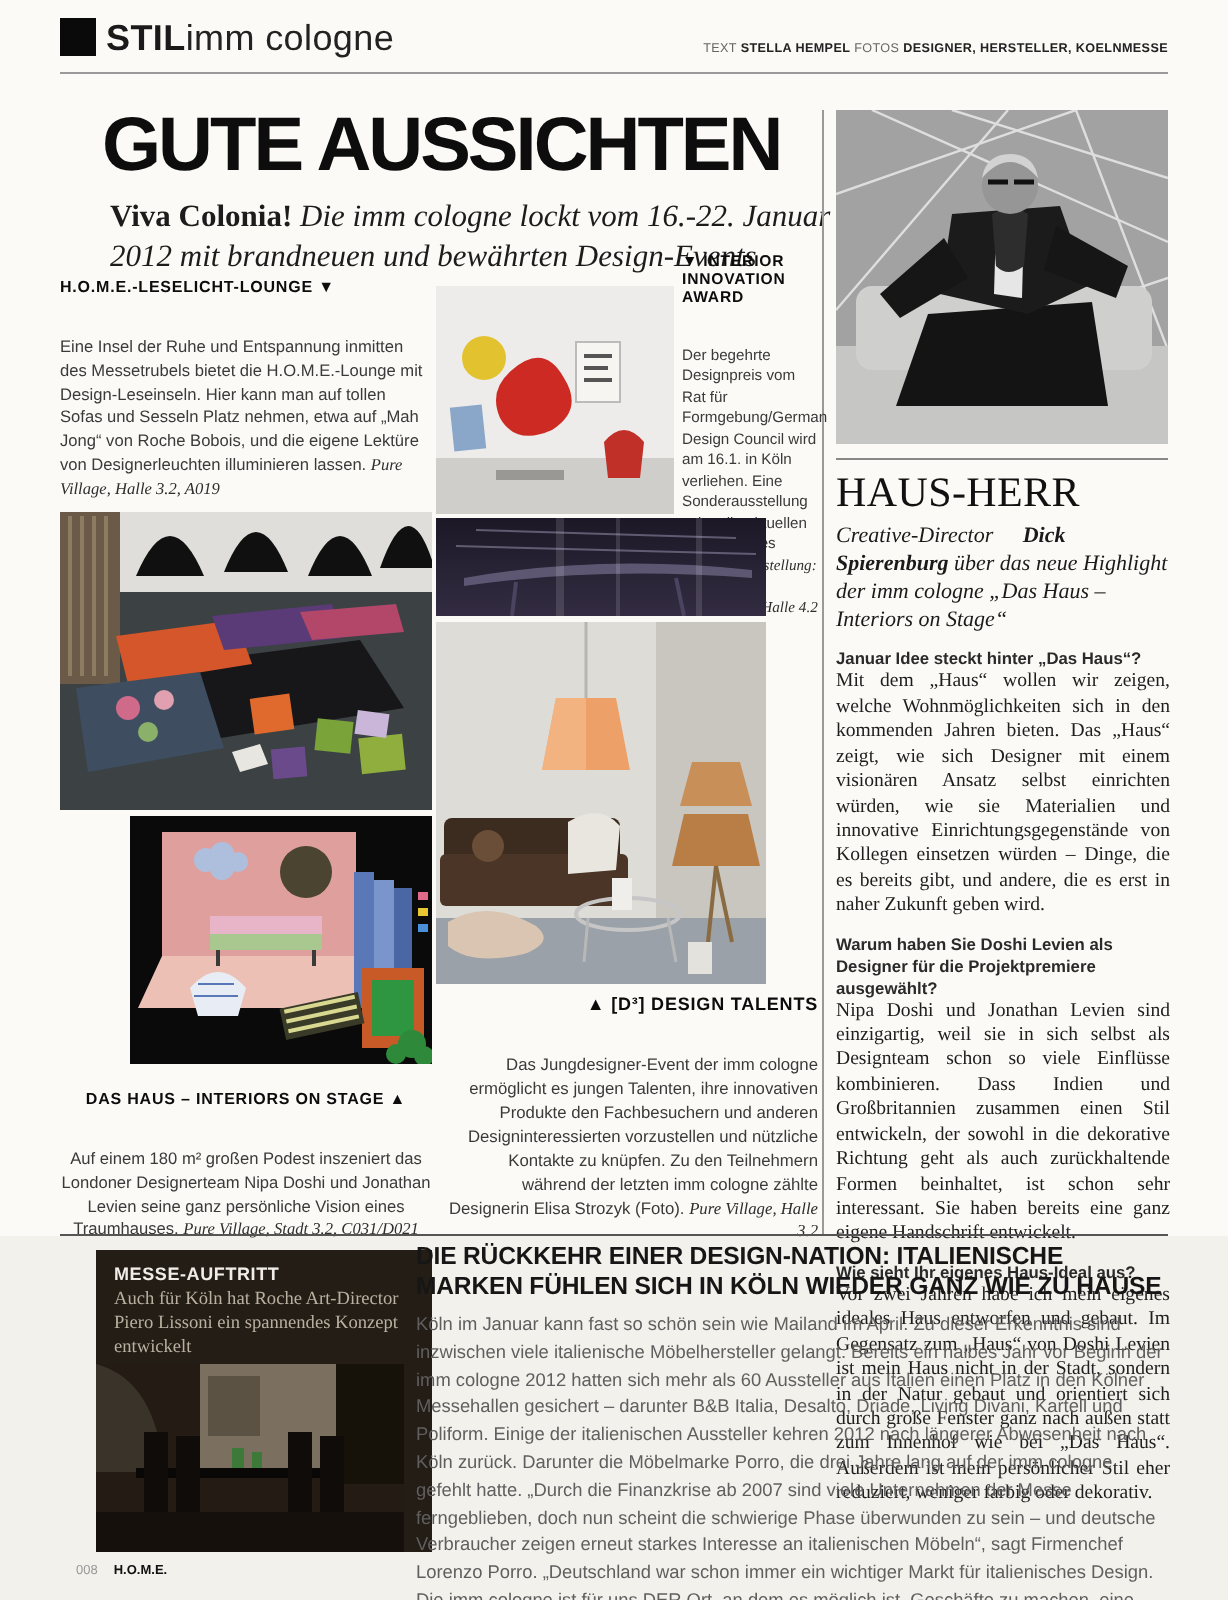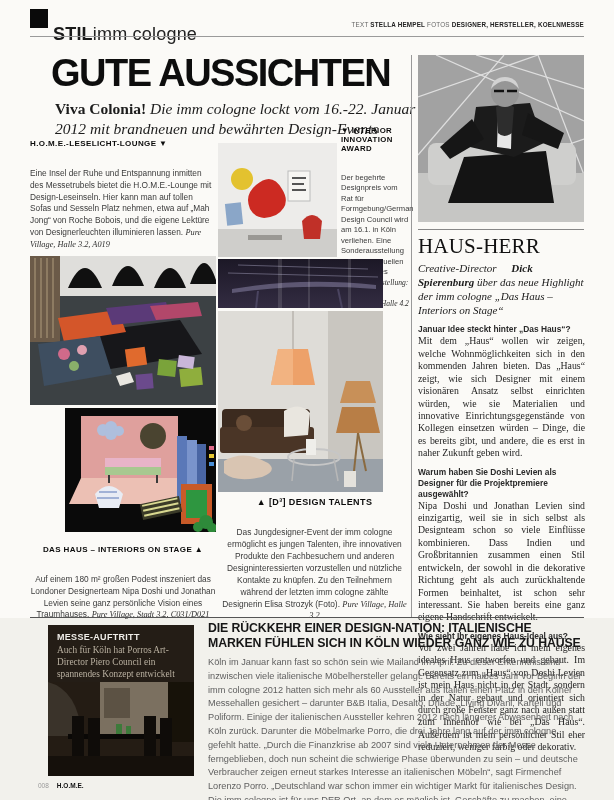--- a/index.html
+++ b/index.html
@@ -3,21 +3,21 @@
 <meta charset="utf-8">
 <style>
   html,body{margin:0;padding:0;background:#e8e8e8;}
   .page{position:relative;width:614px;height:800px;background:#fbfaf7;overflow:hidden;
         font-family:"Liberation Sans",sans-serif;color:#1a1a1a;}
   .abs{position:absolute;}
   .serif{font-family:"Liberation Serif","DejaVu Serif",serif;}
 
   
   .brand-square{left:30px;top:9px;width:18px;height:19px;background:#0a0a0a;}
-  .brand{left:53px;top:24px;font-size:18px;letter-spacing:.2px;white-space:nowrap;}
+  .brand{left:53px;top:9px;font-size:18px;letter-spacing:.2px;white-space:nowrap;}
   .brand b{font-weight:800;}
   .brand .lite{font-weight:300;color:#222;}
   .credits{right:30px;top:21px;font-size:6.3px;color:#666;letter-spacing:.2px;white-space:nowrap;}
   .credits b{color:#222;}
   .header-rule{left:30px;top:36px;width:554px;height:1px;background:#9a9a9a;}
 
   
   .headline{left:51px;top:52px;font-size:38px;font-weight:800;letter-spacing:-1.5px;color:#0d0d0d;white-space:nowrap;}
   .subhead{left:55px;top:99px;width:372px;font-size:15.5px;line-height:1.28;color:#1c1c1c;}
   .subhead .lead{font-weight:bold;}
@@ -38,35 +38,35 @@
   .haus-illo{left:65px;top:408px;width:151px;height:124px;}
   .haus-caption{left:30px;top:545px;width:186px;text-align:center;}
 
   
   .award-photo{left:218px;top:143px;width:119px;height:114px;}
   .award-text{left:341px;top:126px;width:70px;text-align:left;}
   .award-text .cap-title{font-size:7.8px;}
   .award-text .cap-body{font-size:7.6px;line-height:1.38;}
   .dark-photo{left:218px;top:259px;width:165px;height:49px;}
   .interior-photo{left:218px;top:311px;width:165px;height:181px;}
-  .talents-text{left:220px;top:497px;width:189px;text-align:center;}
+  .talents-text{left:220px;top:497px;width:189px;text-align:right;}
   .talents-text .cap-title{font-size:9px;}
   .talents-text .cap-body{font-size:8.4px;}
 
   
   .portrait{left:418px;top:55px;width:166px;height:167px;}
   .interview{left:418px;top:234px;width:167px;}
   .iv-title{font-family:"Liberation Serif",serif;font-size:21px;color:#111;letter-spacing:.2px;}
   .iv-intro{margin-top:3px;font-family:"Liberation Serif",serif;font-style:italic;font-size:11px;line-height:1.26;color:#1a1a1a;}
   .iv-intro b{font-style:italic;margin-left:12px;}
   .qa-q{margin-top:7px;font-size:8.4px;font-weight:bold;color:#2a2a2a;line-height:1.3;}
   .qa-a{font-family:"Liberation Serif",serif;font-size:9.8px;line-height:1.27;color:#1e1e1e;text-align:justify;}
 
   
-  .messe-box{left:48px;top:625px;width:146px;height:151px;background:#241d16;overflow:hidden;}
+  .messe-box{left:48px;top:625px;width:168px;height:151px;background:#241d16;overflow:hidden;}
   .messe-inner{position:absolute;left:9px;top:7px;right:6px;z-index:2;}
   .messe-title{font-size:9px;font-weight:bold;color:#f0ede8;letter-spacing:.3px;}
   .messe-body{margin-top:2px;font-family:"Liberation Serif",serif;font-size:9.3px;line-height:1.3;color:#b9b0a0;}
   .messe-photo{position:absolute;left:0;bottom:0;width:154px;height:94px;z-index:1;}
 
   
   .italy{left:208px;top:621px;width:377px;}
   .italy-headline{font-size:12.3px;font-weight:800;line-height:1.18;color:#161616;letter-spacing:-.1px;}
   .italy-body{margin-top:6px;font-size:9.2px;line-height:1.5;color:#5f5f5f;}
 
@@ -300,21 +300,21 @@
     <div class="qa-a">Nipa Doshi und Jonathan Levien sind einzigartig, weil sie in sich selbst als Designteam schon so viele Einflüsse kombinieren. Dass Indien und Großbritannien zusammen einen Stil entwickeln, der sowohl in die dekorative Richtung geht als auch zurückhaltende Formen beinhaltet, ist schon sehr interessant. Sie haben bereits eine ganz eigene Handschrift entwickelt.</div>
     <div class="qa-q">Wie sieht Ihr eigenes Haus-Ideal aus?</div>
     <div class="qa-a">Vor zwei Jahren habe ich mein eigenes ideales Haus entworfen und gebaut. Im Gegensatz zum „Haus“ von Doshi Levien ist mein Haus nicht in der Stadt, sondern in der Natur gebaut und orientiert sich durch große Fenster ganz nach außen statt zum Innenhof wie bei „Das Haus“. Außerdem ist mein persönlicher Stil eher reduziert, weniger farbig oder dekorativ.</div>
   </div>
 
   <div class="mid-rule abs"></div>
 
   <div class="messe-box abs">
     <div class="messe-inner">
       <div class="messe-title">MESSE-AUFTRITT</div>
-      <div class="messe-body">Auch für Köln hat Porros Art-Director Piero Council ein spannendes Konzept entwickelt</div>
+      <div class="messe-body">Auch für Köln hat Roche Art-Director Piero Lissoni ein spannendes Konzept entwickelt</div>
     </div>
     <svg class="messe-photo" viewBox="0 0 154 94" preserveAspectRatio="none">
       <rect width="154" height="94" fill="#241c14"></rect>
       <rect x="52" y="0" width="70" height="54" fill="#7b7060"></rect>
       <path d="M0,0 q30,8 34,54 L0,54 Z" fill="#3a332a"></path>
       <rect x="56" y="6" width="26" height="30" fill="#5c5244"></rect>
       <rect x="120" y="0" width="34" height="60" fill="#171209"></rect>
       <rect x="20" y="52" width="104" height="5" fill="#0a0806"></rect>
       <g fill="#0f0c09">
         <rect x="24" y="34" width="12" height="40"></rect>

